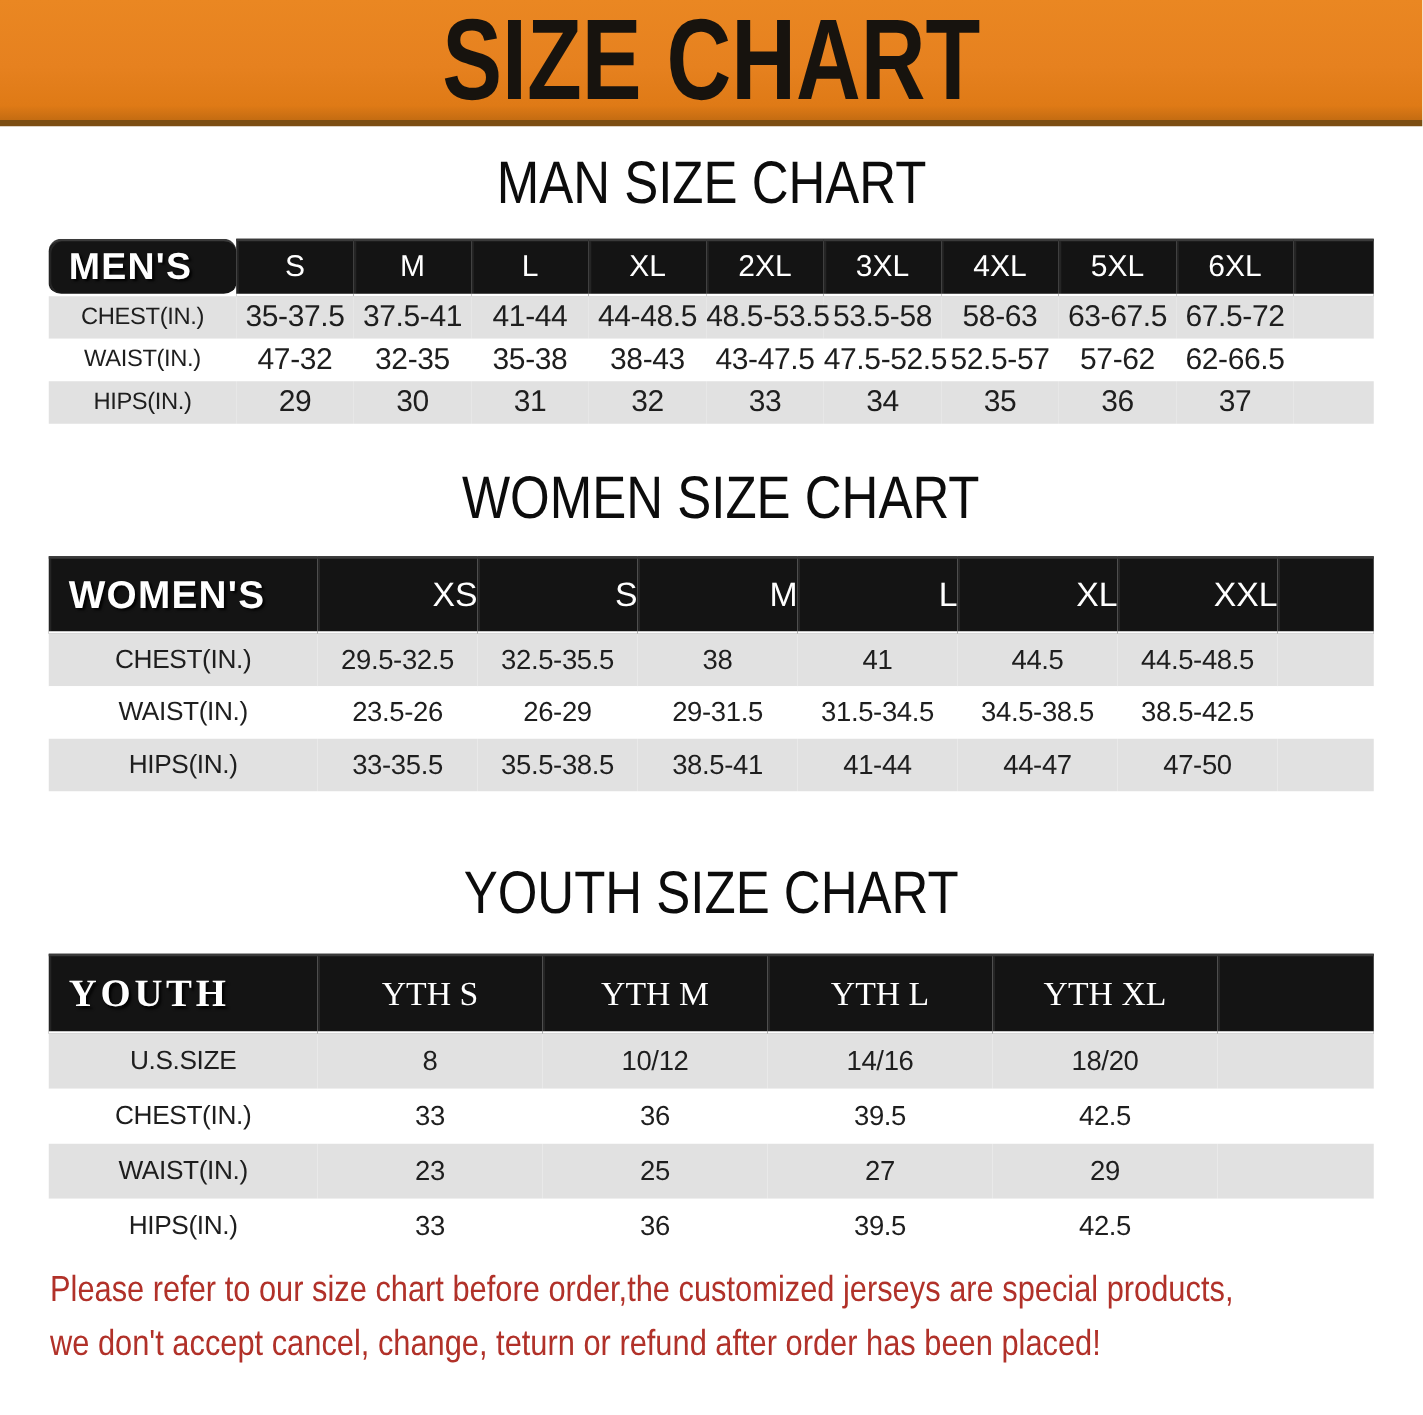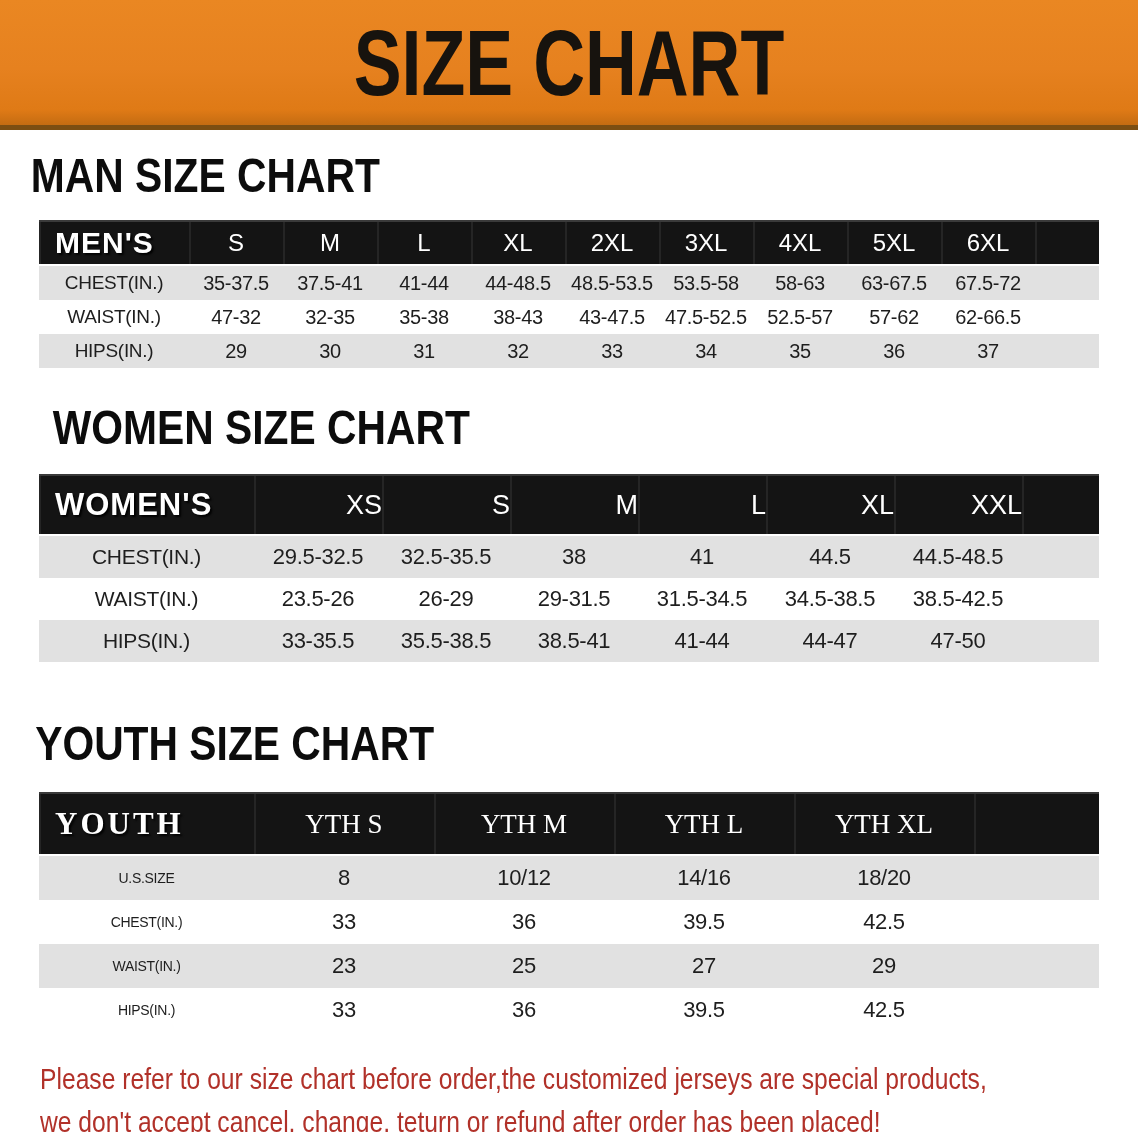--- a/index.html
+++ b/index.html
@@ -8,44 +8,44 @@
     width: 1138px;
     height: 1132px;
     font-family: "Liberation Sans", "DejaVu Sans", sans-serif;
     overflow: hidden;
   }
   .page { width: 1138px; height: 1132px; background: #fff; }
 
   
   .banner {
     width: 1138px;
-    height: 130px;
+    height: 101px;
     background: linear-gradient(180deg, #ea8722 0%, #e6811f 55%, #df7a16 88%, #c46c12 100%);
     border-bottom: 5px solid #7c4e12;
     display: flex;
     align-items: center;
     justify-content: center;
   }
   .banner h1 {
     font-size: 92px;
     line-height: 92px;
     font-weight: 700;
     color: #17130e;
     letter-spacing: 0px;
     transform: scaleX(0.78);
     transform-origin: center;
     white-space: nowrap;
   }
 
   
   h2.section-heading {
-    text-align: left;
+    text-align: center;
     font-size: 48px;
     line-height: 48px;
-    font-weight: 700;
+    font-weight: 400;
     color: #0c0c0c;
     white-space: nowrap;
   }
   h2 .cx { display: inline-block; transform: scaleX(0.85); transform-origin: center; white-space: nowrap; }
   .heading-men   { margin: 22px 0 20px 0; }
   .heading-women { margin: 36px 0 22px 0; padding-left: 16px; }
   .heading-youth { margin: 58px 0 24px 0; }
 
   
   table.size-table {
@@ -82,44 +82,44 @@
   }
   table.size-table tbody tr:nth-child(odd) td { background: #e1e1e1; }
   table.size-table tbody tr:nth-child(even) td { background: #ffffff; }
   table.size-table tbody td.row-label { font-size: 0.95em; }
 
   
   table.men col.label-col { width: 150px; }
   table.men col.data-col  { width: 94px; }
   table.men col.filler-col{ width: 64px; }
   table.men thead th { height: 46px; font-size: 24px; }
-  table.men thead th.corner { font-size: 30px; }
-  table.men tbody td { height: 34px; font-size: 20px; }
+  table.men thead th.corner { font-size: 30px; border-radius: 10px; }
+  table.men tbody td { height: 34px; font-size: 24px; }
   table.men tbody td.row-label { font-size: 19px; }
 
   
   table.women col.label-col { width: 215px; }
   table.women col.data-col  { width: 128px; }
   table.women col.filler-col{ width: 77px; }
   table.women thead th { height: 62px; font-size: 27px; text-align: right; }
   table.women thead th.corner { font-size: 31px; padding-left: 16px; }
   table.women tbody td { height: 42px; font-size: 22px; }
   table.women tbody td.row-label { font-size: 21px; }
 
   
   table.youth col.label-col { width: 215px; }
   table.youth col.data-col  { width: 180px; }
   table.youth col.filler-col{ width: 125px; }
   table.youth thead th { height: 64px; font-size: 27px; font-family: Liberation Serif, serif; }
   table.youth thead th.corner { font-size: 31px; letter-spacing: 3px; }
   table.youth tbody td { height: 44px; font-size: 22px; }
-  table.youth tbody td.row-label { font-size: 14px; margin-top: 36px; }
-
-  
-  .footer { margin: 26px 0 0 40px; }
+  table.youth tbody td.row-label { font-size: 21px; margin-top: 36px; }
+
+  
+  .footer { margin: 8px 0 0 40px; }
   .footer p {
     color: #b13129;
     font-size: 29px;
     line-height: 43px;
     transform: scaleX(0.85);
     transform-origin: left center;
     white-space: nowrap;
   }
 </style>
 </head>

